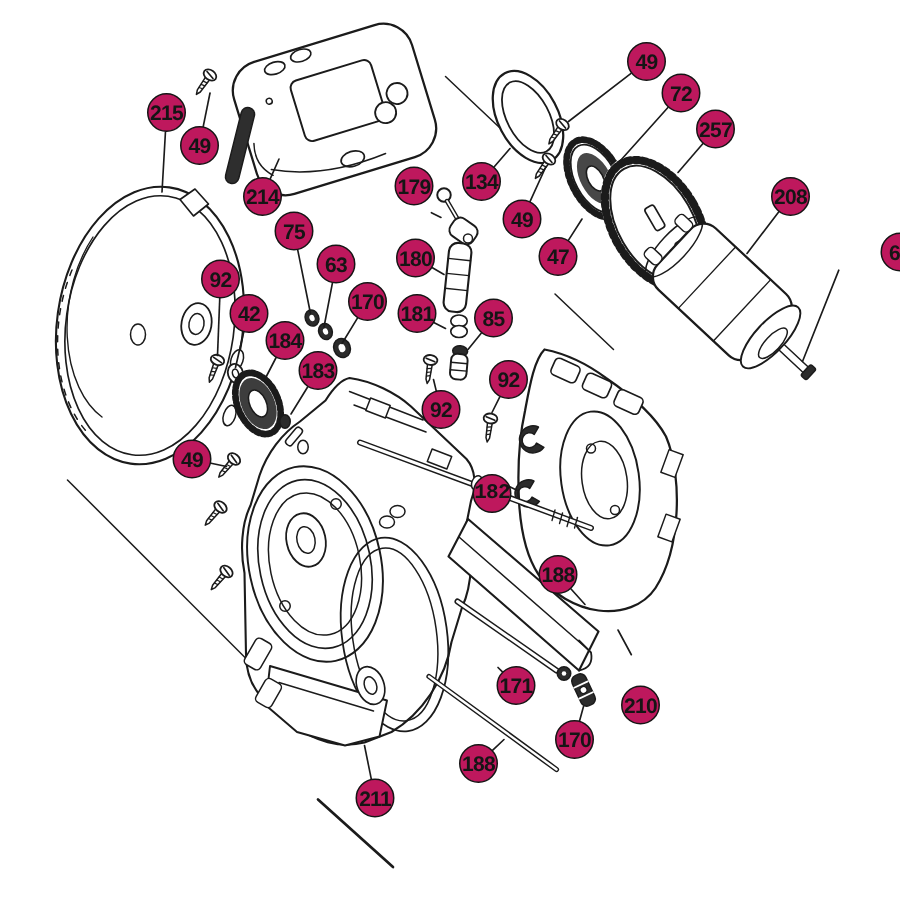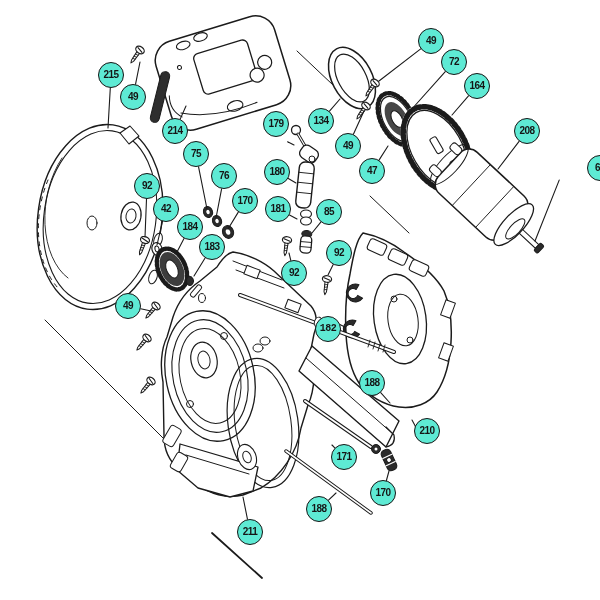--- a/index.html
+++ b/index.html
@@ -1,22 +1,22 @@
 <!DOCTYPE html>
 <html><head>
 <meta charset="utf-8">
 <style>
   html,body{margin:0;padding:0;background:#fff;}
   .stage{position:relative;width:600px;height:600px;background:#ffffff;overflow:hidden;
          font-family:"Liberation Sans",sans-serif;}
   .artwork{position:absolute;left:0;top:0;}
   .callout{position:absolute;width:26px;height:26px;box-sizing:border-box;
-           border:1.7px solid #151515;border-radius:50%;background:#5eead4;
+           border:1.7px solid #151515;border-radius:50%;background:#be185d;
            display:flex;align-items:center;justify-content:center;
-           font-weight:bold;font-size:10px;line-height:1;letter-spacing:-0.5px;
+           font-weight:bold;font-size:14px;line-height:1;letter-spacing:-0.5px;
            color:#151515;z-index:3;}
   svg{display:block;}
 </style>
 </head>
 <body>
 
 <div class="stage">
 <svg class="artwork" width="600" height="600" viewBox="0 0 600 600">
   <defs>
     <g id="screw" stroke="#1b1b1b">
@@ -274,42 +274,42 @@
           <line x1="328.5" y1="500.1" x2="336" y2="493"></line>
         </g>
   </g>
 </svg>
 
 <div style="position:absolute;left:0;top:0;width:600px;height:600px;">
       <div class="callout" style="left: 98px; top: 62px;">215</div>
       <div class="callout" style="left: 120px; top: 84px;">49</div>
       <div class="callout" style="left: 162px; top: 118px;">214</div>
       <div class="callout" style="left: 183px; top: 141px;">75</div>
-      <div class="callout" style="left: 211px; top: 163px;">76</div>
+      <div class="callout" style="left: 211px; top: 163px;">63</div>
       <div class="callout" style="left: 232px; top: 188px;">170</div>
       <div class="callout" style="left: 134px; top: 173px;">92</div>
       <div class="callout" style="left: 153px; top: 196px;">42</div>
       <div class="callout" style="left: 177px; top: 214px;">184</div>
       <div class="callout" style="left: 199px; top: 234px;">183</div>
       <div class="callout" style="left: 263px; top: 111px;">179</div>
       <div class="callout" style="left: 264px; top: 159px;">180</div>
       <div class="callout" style="left: 265px; top: 196px;">181</div>
       <div class="callout" style="left: 316px; top: 199px;">85</div>
       <div class="callout" style="left: 308px; top: 108px;">134</div>
       <div class="callout" style="left: 335px; top: 133px;">49</div>
       <div class="callout" style="left: 359px; top: 158px;">47</div>
       <div class="callout" style="left: 418px; top: 28px;">49</div>
       <div class="callout" style="left: 441px; top: 49px;">72</div>
-      <div class="callout" style="left: 464px; top: 73px;">164</div>
+      <div class="callout" style="left: 464px; top: 73px;">257</div>
       <div class="callout" style="left: 514px; top: 118px;">208</div>
       <div class="callout" style="left: 551px; top: 155px; margin-left: 36px;">67</div>
       <div class="callout" style="left: 281px; top: 260px;">92</div>
       <div class="callout" style="left: 326px; top: 240px;">92</div>
       <div class="callout" style="left: 315px; top: 316px; font-family: Liberation Mono, monospace;">182</div>
       <div class="callout" style="left: 115px; top: 293px;">49</div>
       <div class="callout" style="left: 359px; top: 370px;">188</div>
-      <div class="callout" style="left: 414px; top: 418px;">210</div>
+      <div class="callout" style="left: 414px; top: 457px;">210</div>
       <div class="callout" style="left: 331px; top: 444px;">171</div>
       <div class="callout" style="left: 370px; top: 480px;">170</div>
       <div class="callout" style="left: 237px; top: 519px;">211</div>
       <div class="callout" style="left: 306px; top: 496px;">188</div>
     </div>
 </div>
 
 </body></html>

